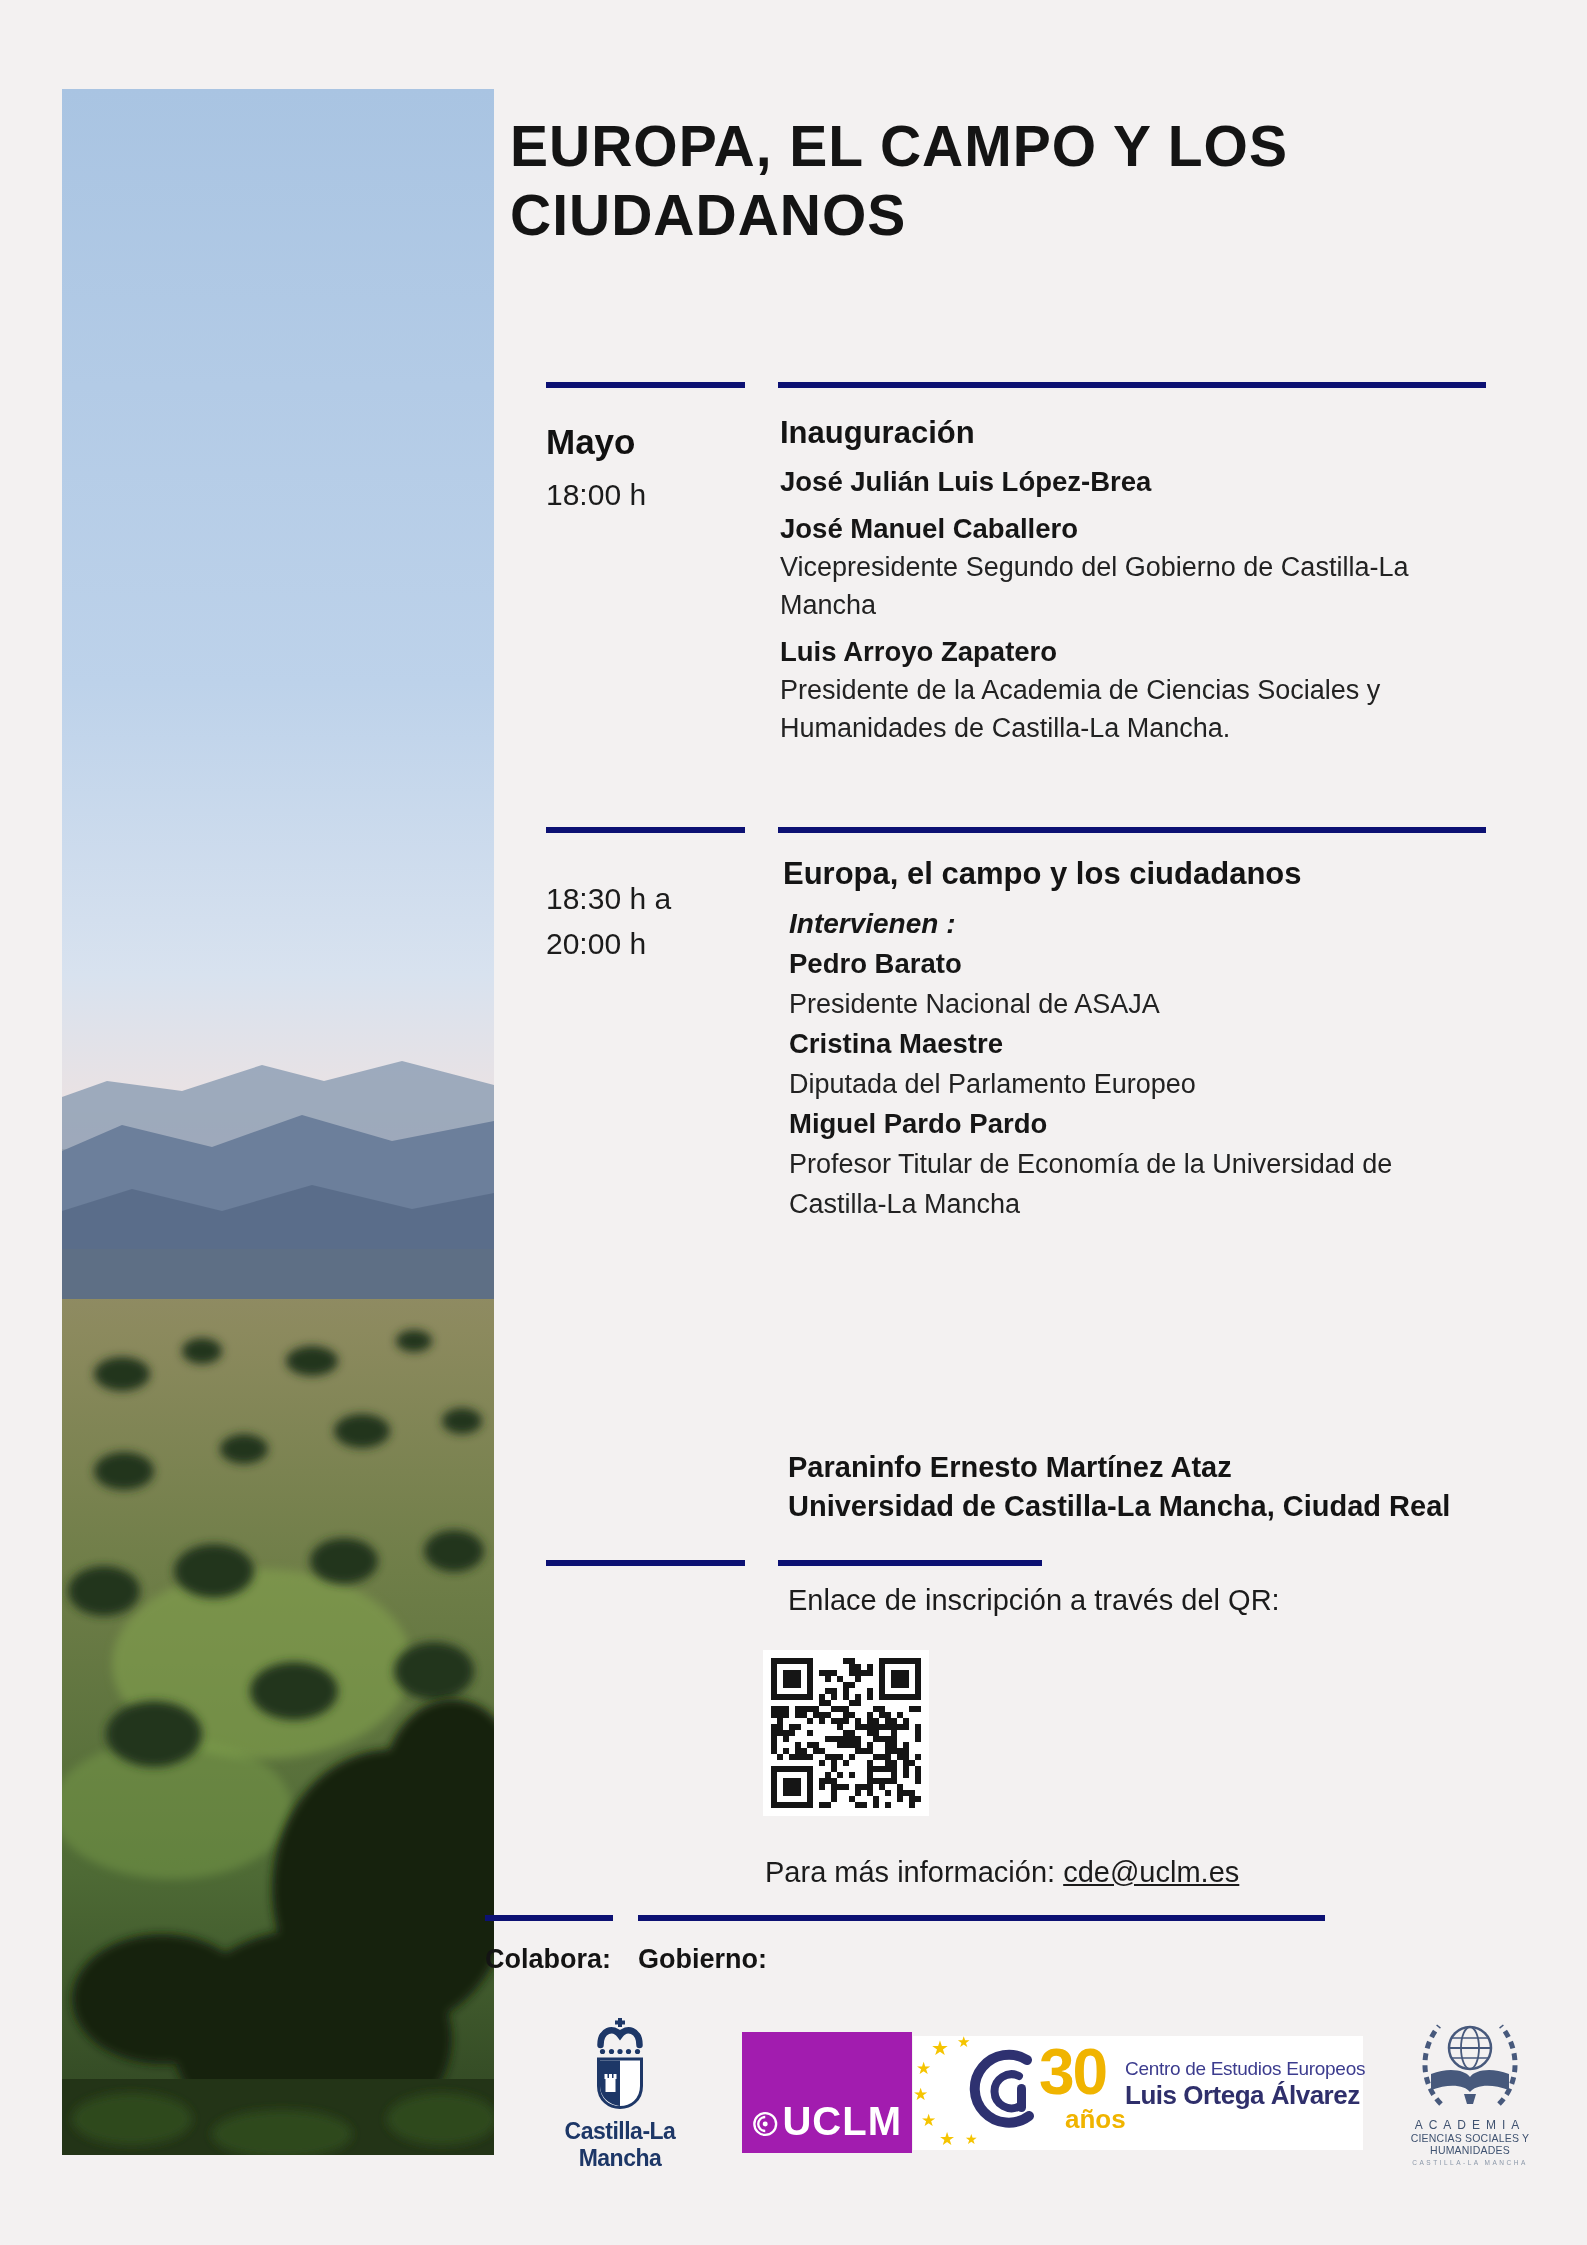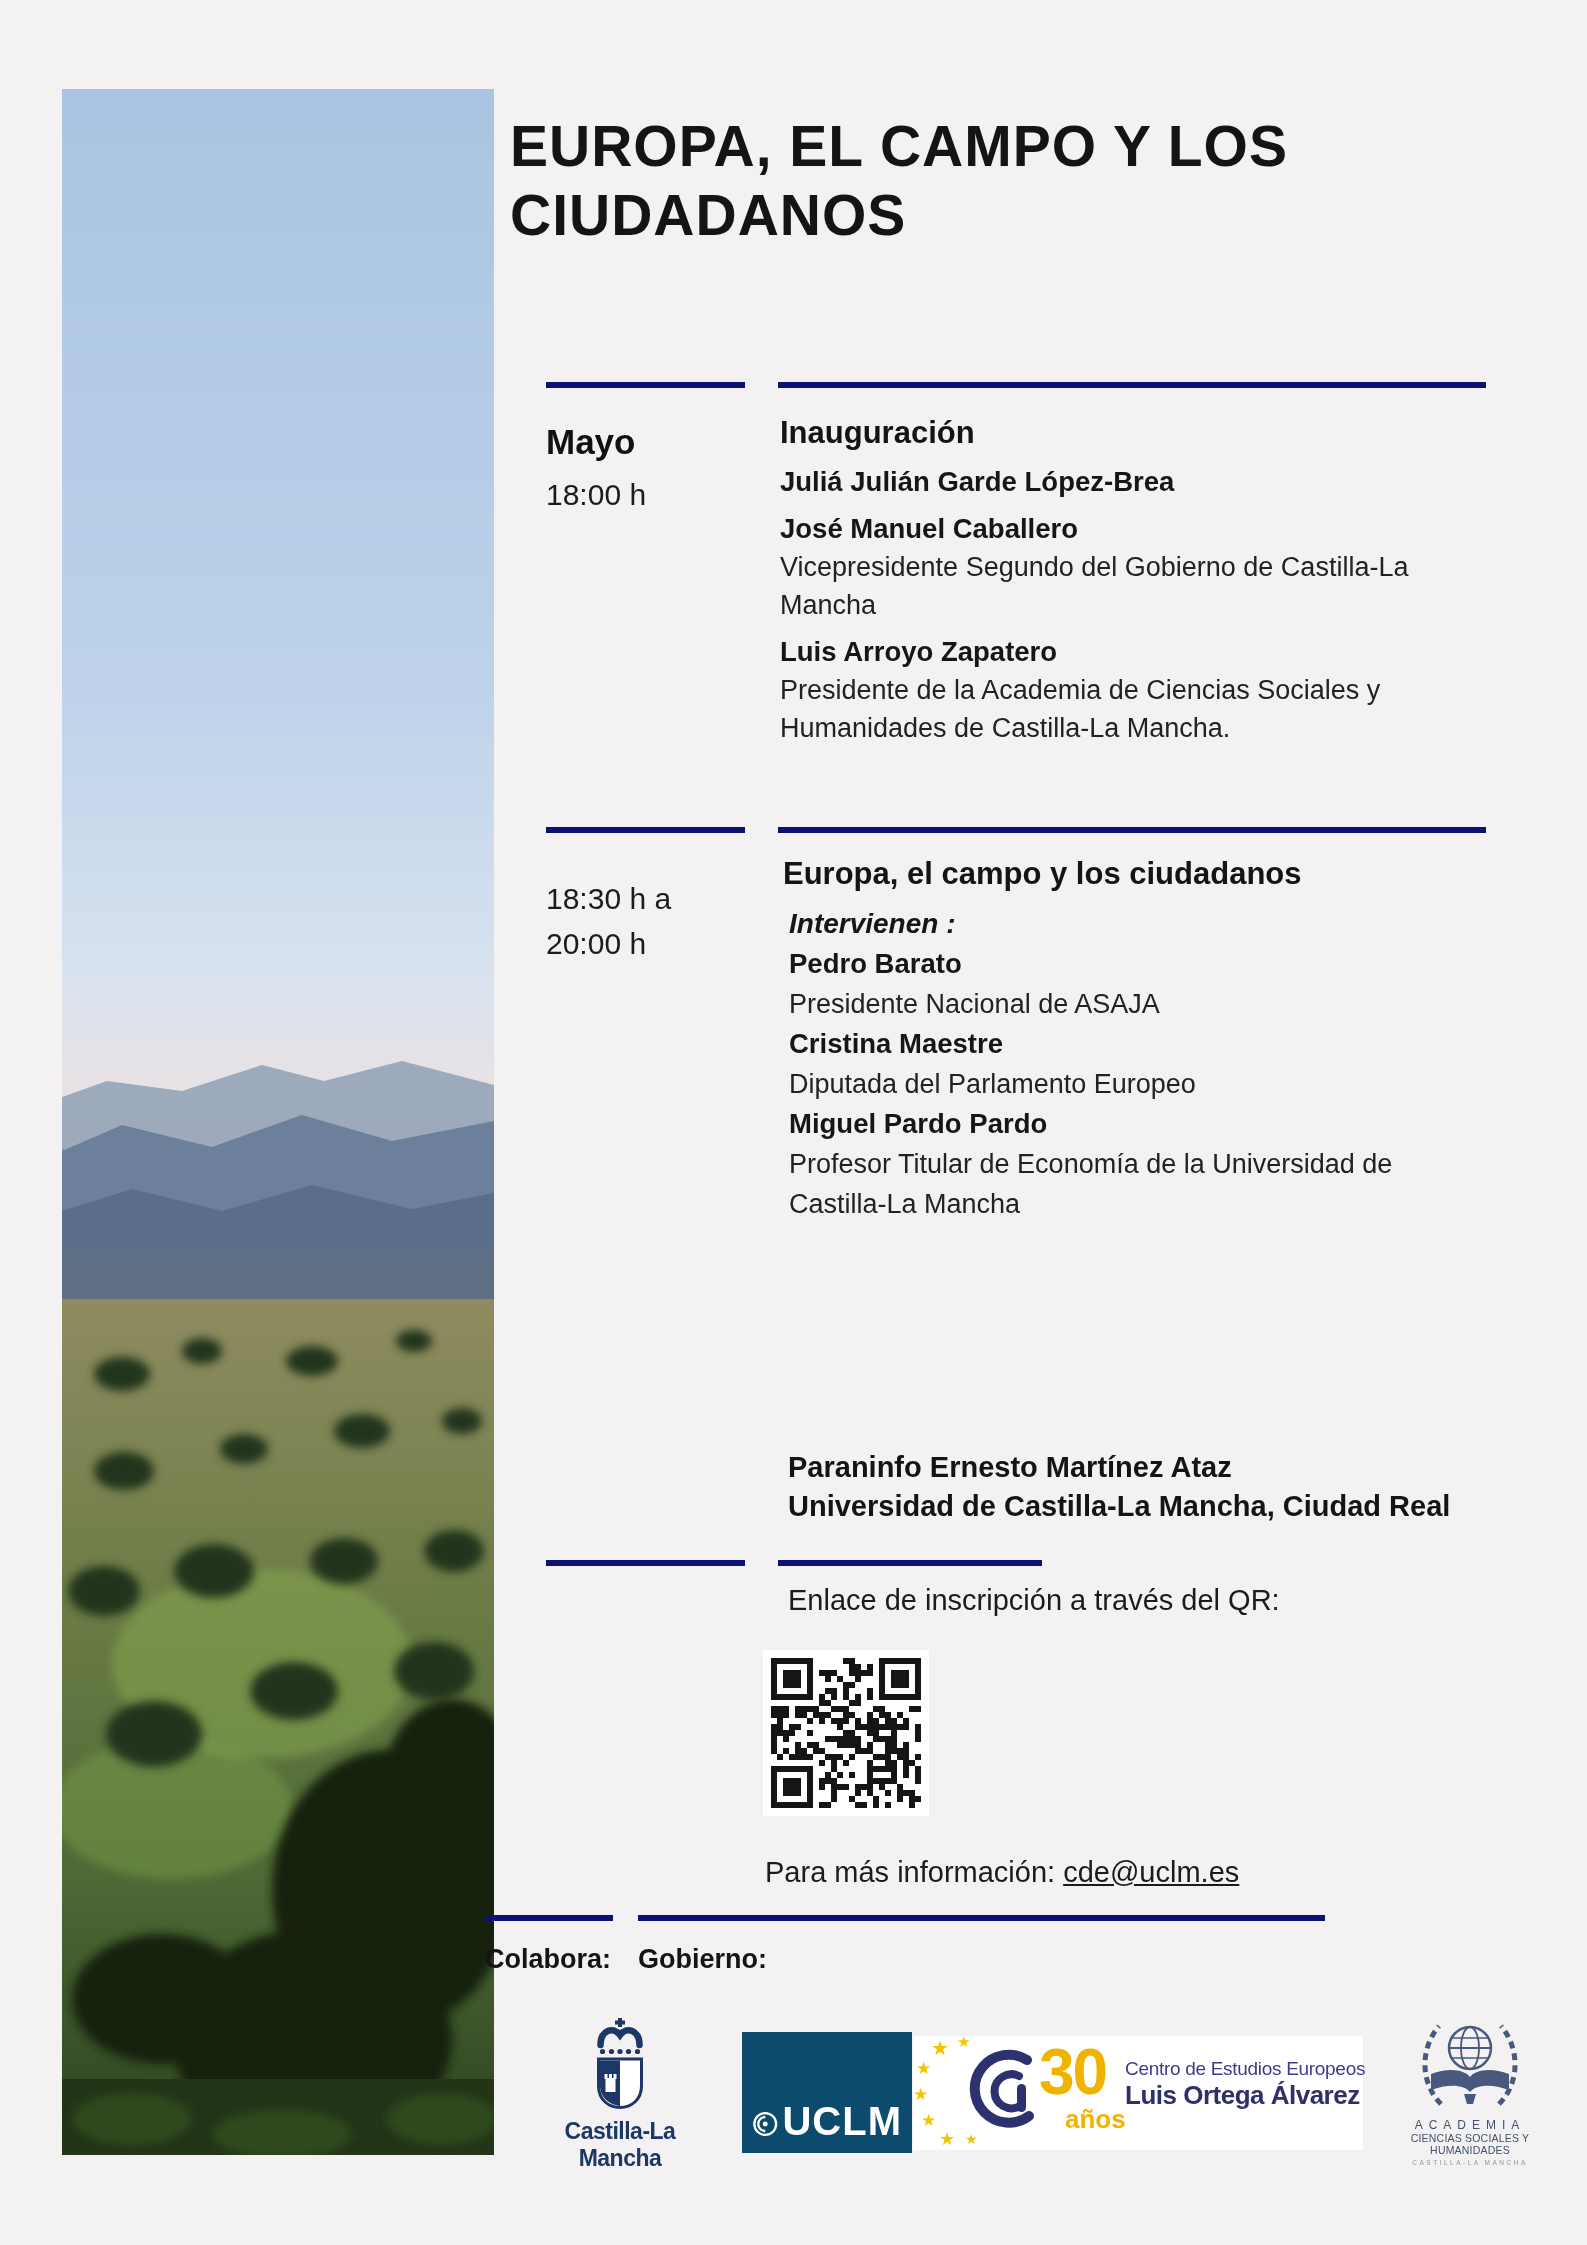--- a/index.html
+++ b/index.html
@@ -72,21 +72,21 @@
   
   .footer-label{position:absolute;top:1944px;font-size:27px;font-weight:700;color:#141414;}
   #colabora-label{left:485px;}
   #organiza-label{left:638px;}
 
   #clm-logo{position:absolute;left:530px;top:2018px;width:180px;text-align:center;}
   #clm-logo .clm-text{font-size:23px;font-weight:700;color:#1d3767;letter-spacing:-0.5px;margin-top:4px;}
 
   #uclm-logo{
     position:absolute;left:742px;top:2032px;width:170px;height:121px;
-    background:#0c4a6e;display:flex;align-items:flex-end;padding:0 10px 12px 10px;box-sizing:border-box;
+    background:#a21caf;display:flex;align-items:flex-end;padding:0 10px 12px 10px;box-sizing:border-box;
   }
   #uclm-logo .uclm-text{font-size:40px;font-weight:700;color:#ffffff;letter-spacing:1px;line-height:1;margin-left:4px;}
 
   #cee-logo{position:absolute;left:913px;top:2036px;width:450px;height:114px;background:#ffffff;}
   #cee-logo .star{position:absolute;color:#f5c400;line-height:1;}
   #cee-mark{position:absolute;left:48px;top:8px;}
   #cee-30{position:absolute;left:126px;top:4px;font-size:64px;font-weight:800;color:#f0b400;letter-spacing:-2px;line-height:1;}
   #cee-anos{position:absolute;left:152px;top:70px;font-size:26px;font-weight:700;color:#f0b400;line-height:1;}
   #cee-text{position:absolute;left:212px;top:22px;white-space:nowrap;}
   #cee-line1{font-size:19px;color:#3c3c8e;letter-spacing:-0.3px;}
@@ -174,21 +174,21 @@
   <div class="rule" id="d4b"></div>
 
   <div id="day-block">
     <div id="month-label">Mayo</div>
     <div id="time-label">18:00 h</div>
   </div>
 
   <div id="session1">
     <div class="session-heading">Inauguración</div>
     <div class="entry">
-      <div class="speaker-name">Juliá  Julián Garde López-Brea</div>
+      <div class="speaker-name">José  Julián Luis López-Brea</div>
     </div>
     <div class="entry">
       <div class="speaker-name">José Manuel Caballero</div>
       <div class="speaker-role">Vicepresidente Segundo del Gobierno de Castilla-La Mancha</div>
     </div>
     <div class="entry">
       <div class="speaker-name">Luis Arroyo Zapatero</div>
       <div class="speaker-role">Presidente de la Academia de Ciencias Sociales y Humanidades de Castilla-La Mancha.</div>
     </div>
   </div>

